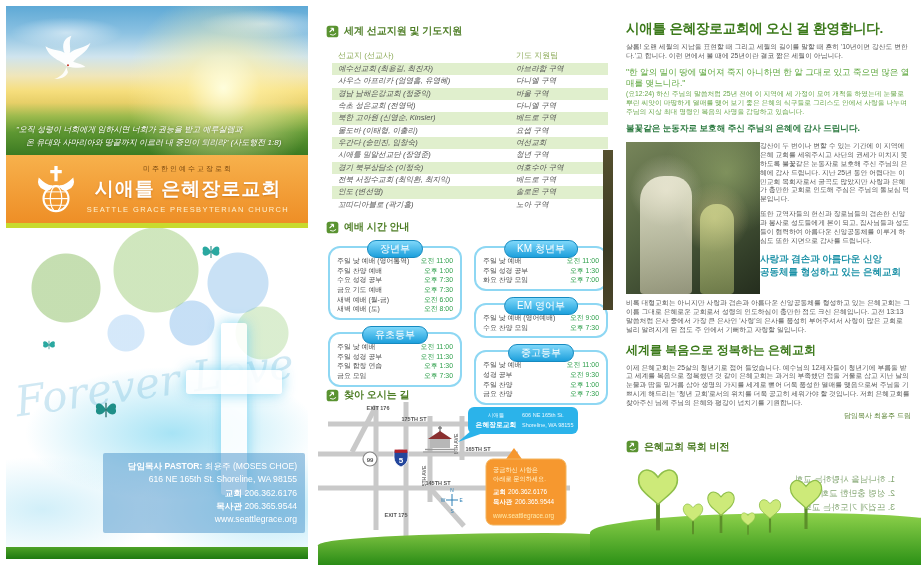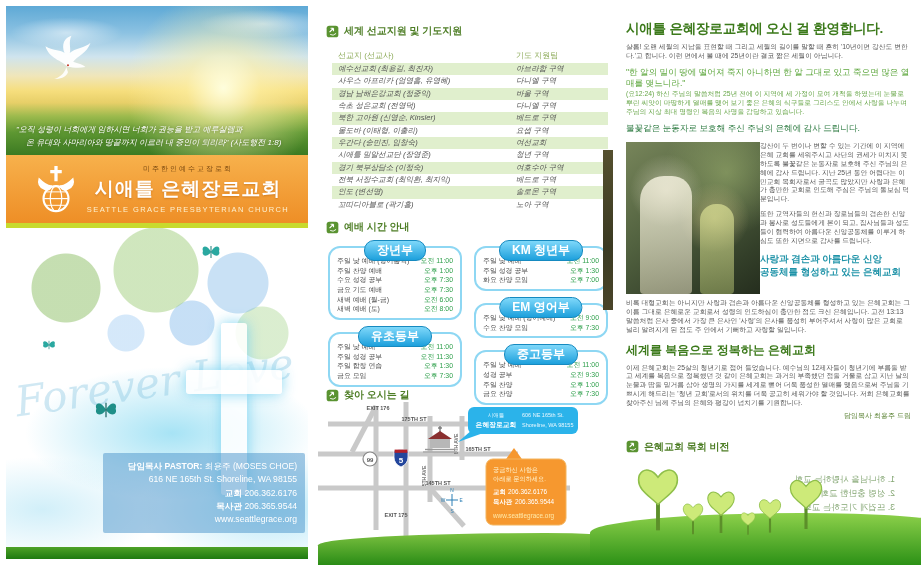--- a/index.html
+++ b/index.html
@@ -62,35 +62,35 @@
   .mrow{display:flex;font-size:7.6px;color:#555;padding:2px 6px;line-height:1.1;font-style:italic;}
   .mrow:nth-of-type(odd){background:#e0efcd;}
   .mrow .place{flex:1;}
   .mrow .team{width:86px;}
   .worship-cols{position:absolute;left:10px;top:236px;width:280px;display:flex;gap:12px;}
   .wcol{width:134px;}
   .wbox{position:relative;border:2px solid #8ed7f3;border-radius:12px;background:#fff;
     margin-top:10px;margin-bottom:12px;padding:8px 7px 4px;box-sizing:border-box;}
   .wpill{position:absolute;top:-8px;left:50%;transform:translateX(-50%);white-space:nowrap;
     background:linear-gradient(180deg,#7fd8fa,#1da0dc);border:1.5px solid #168ac0;color:#fff;
-    font-size:12px;font-weight:bold;padding:1px 12px;border-radius:10px;}
+    font-size:10px;font-weight:normal;padding:1px 12px;border-radius:10px;}
   .wrow{display:flex;justify-content:space-between;font-size:6.9px;line-height:1.4;}
   .wrow .wl{color:#4a4a4a;}
   .wrow .wt{color:#2fa04c;}
   .map{position:absolute;left:0;top:402px;width:296px;height:140px;}
   .mid-grass{position:absolute;left:0;right:0;bottom:0;height:32px;
     background:linear-gradient(180deg,#7cc140,#2a8c16);border-radius:100% 30% 0 0/16px 6px 0 0;}
   
   .panel-right{position:absolute;left:620px;top:0;width:301px;height:565px;}
   .rp{padding:20px 10px 0 6px;}
   .rp-title{font-size:13.5px;font-weight:bold;color:#3c7a1b;letter-spacing:-.2px;}
   .rp p{margin:5px 0 0;font-size:6.8px;line-height:1.3;color:#555;}
   .quote-big{margin-top:6px;font-size:8.6px;line-height:1.35;color:#5ea73e;}
   .quote-rest{font-size:6.8px;line-height:1.3;color:#67a648;}
-  .flame{margin-top:7px;font-size:8.6px;font-weight:normal;color:#2c7a40;}
+  .flame{margin-top:7px;font-size:8.6px;font-weight:bold;color:#2c7a40;}
   .media{margin-top:7px;display:flex;gap:0;}
   .jesus{position:relative;width:134px;height:152px;flex:0 0 auto;overflow:hidden;
     background:
       radial-gradient(circle at 30% 32%, rgba(245,238,215,.5), transparent 26%),
       radial-gradient(circle at 66% 50%, rgba(235,215,150,.45), transparent 30%),
       radial-gradient(circle at 75% 20%, rgba(170,190,120,.5), transparent 40%),
       linear-gradient(145deg,#77855a,#51613f 45%,#333f29 80%,#252e1e);}
   .jesus .robe{position:absolute;left:14px;top:34px;width:52px;height:118px;border-radius:24px 20px 4px 4px;
     background:linear-gradient(180deg,rgba(248,244,226,.8),rgba(225,218,190,.55));}
   .jesus .child{position:absolute;left:74px;top:62px;width:34px;height:90px;border-radius:16px 16px 4px 4px;

